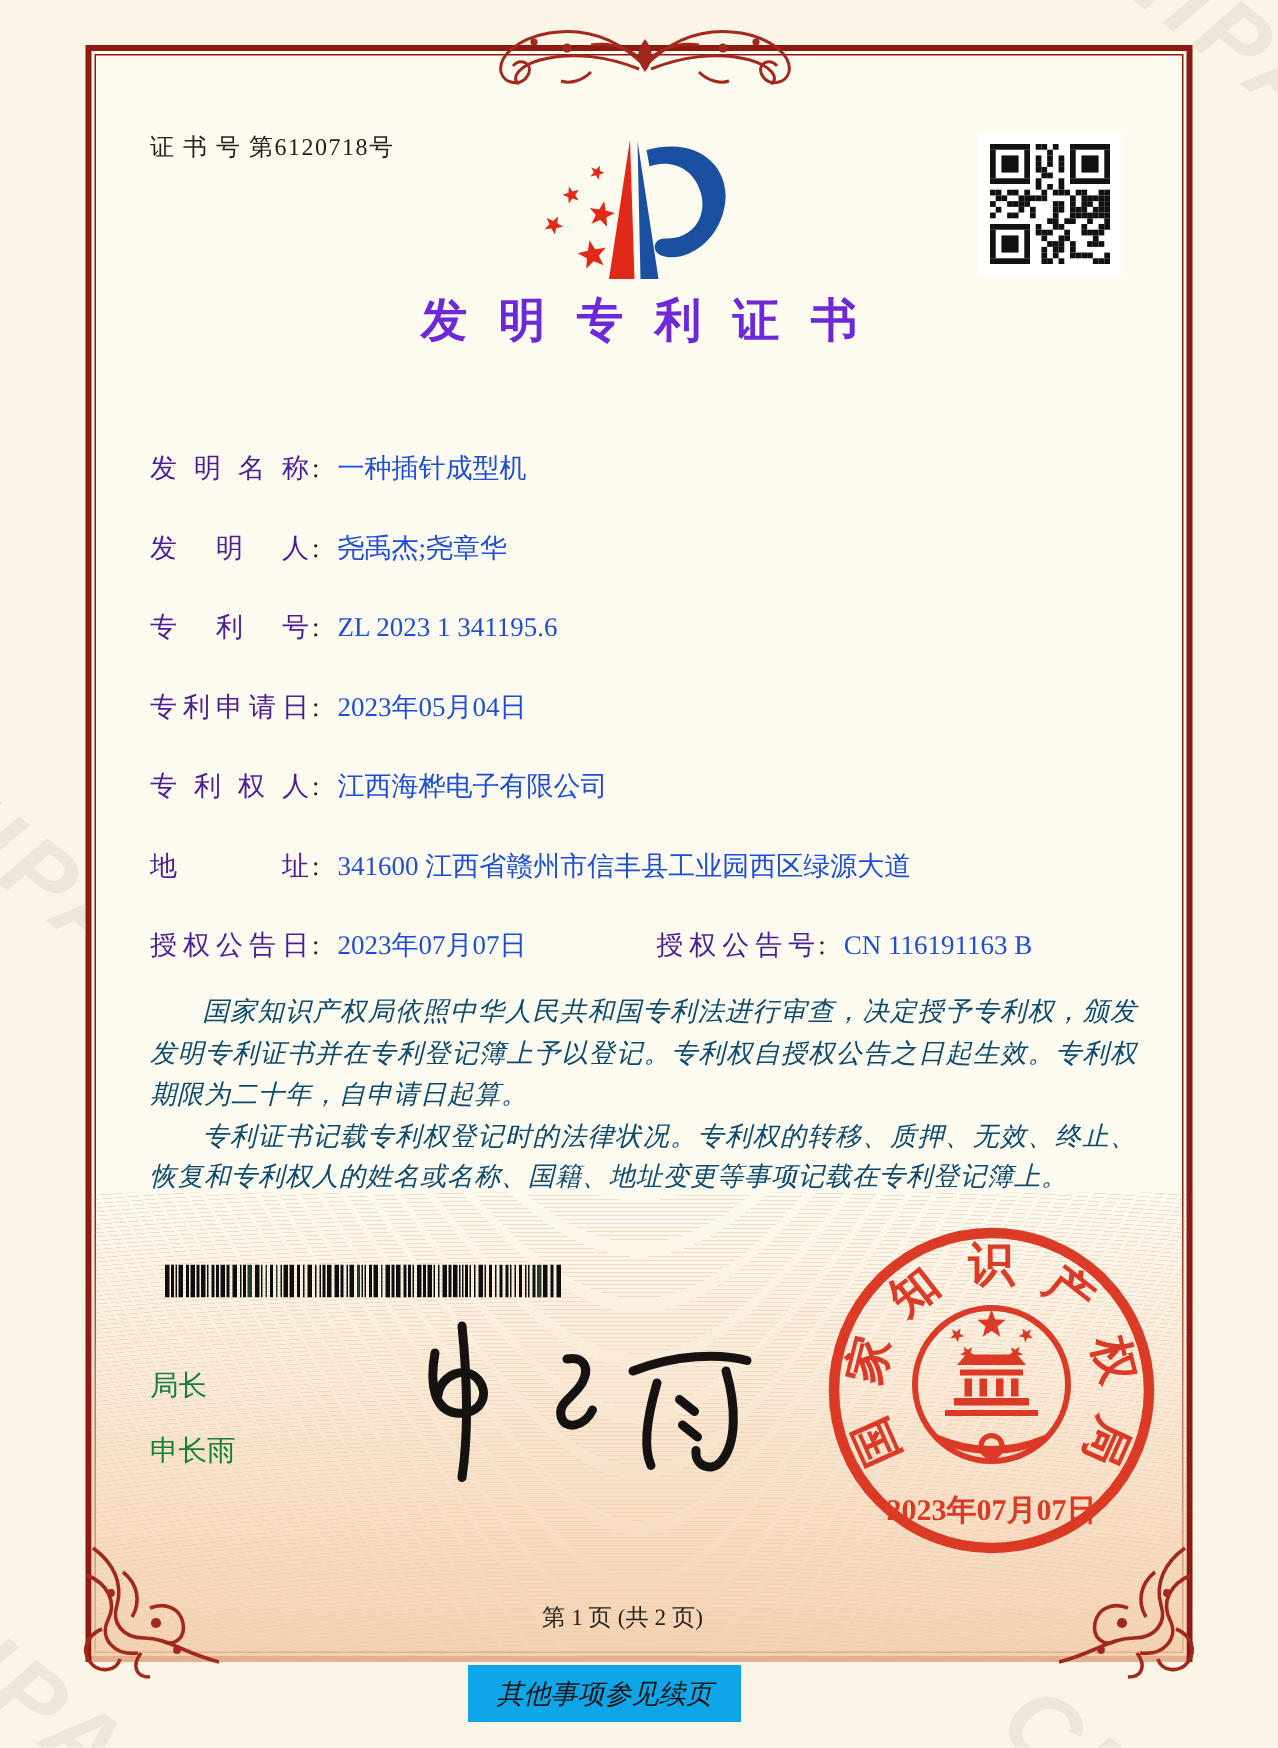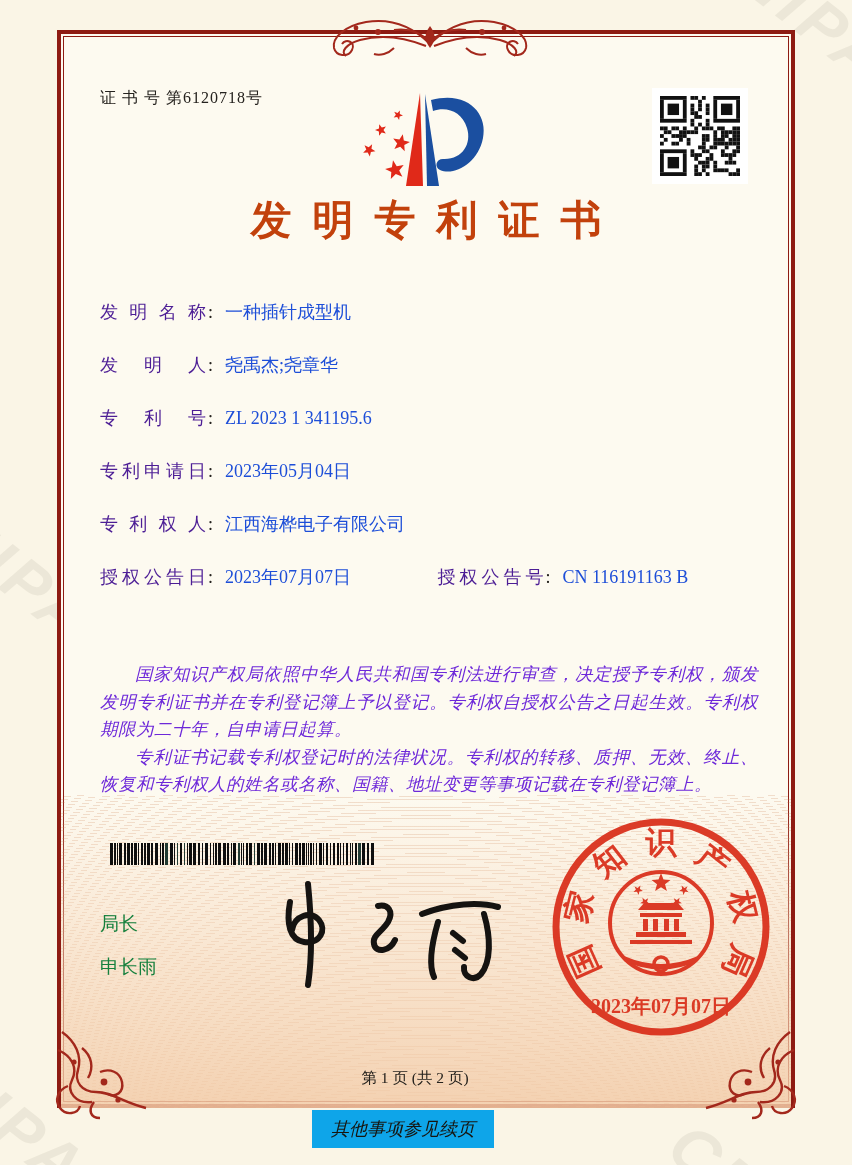--- a/index.html
+++ b/index.html
@@ -30,31 +30,31 @@
     pointer-events:none;
   }
   .ornament{position:absolute;z-index:6;pointer-events:none;}
   .content{position:absolute;inset:0;z-index:5;}
   .cert-no{position:absolute;left:100px;top:88px;font-size:16px;letter-spacing:1px;color:#25221e;}
   .logo{position:absolute;left:352px;top:84px;}
   .qr{position:absolute;left:652px;top:88px;width:96px;height:96px;background:#ffffff;}
   .qr svg{position:absolute;left:8px;top:8px;}
   .title{
     position:absolute;left:0;right:0;top:193px;text-align:center;
-    font-size:41px;font-weight:700;letter-spacing:21px;text-indent:21px;color:#c2410c;
+    font-size:31px;font-weight:700;letter-spacing:21px;text-indent:21px;color:#6d28d9;
   }
   .fields{position:absolute;left:100px;top:300px;width:600px;font-size:18px;}
   .frow{margin-bottom:32px;height:21px;white-space:nowrap;}
   .flabel{display:inline-block;width:106px;text-align:justify;text-align-last:justify;color:#4c1d95;}
   .fcolon{display:inline-block;margin:0 12px 0 2px;color:#25221e;}
   .fvalue{color:#1d4ed8;}
   .fvalue-fixed{display:inline-block;width:152px;}
   .flabel2{margin-left:56px;}
   .legal{position:absolute;left:100px;top:661px;width:658px;
-    font-size:17.5px;line-height:27.5px;text-align:justify;font-style:italic;letter-spacing:0.5px;color:#6d28d9;}
+    font-size:17.5px;line-height:27.5px;text-align:justify;font-style:italic;letter-spacing:0.5px;color:#0c4a6e;}
   .legal p{margin:0;text-indent:2em;}
   .barcode{position:absolute;left:110px;top:843px;z-index:6;}
   .signer{position:absolute;left:100px;top:911px;z-index:6;
     font-family:"Liberation Sans","DejaVu Sans",sans-serif;font-size:19px;color:#15803d;}
   .signer div{margin-bottom:17px;}
   .signature{position:absolute;left:232px;top:878px;z-index:6;}
   .seal{position:absolute;left:544px;top:810px;z-index:7;mix-blend-mode:multiply;opacity:0.95;}
   .page-footer{position:absolute;left:57px;width:716px;top:1068px;text-align:center;
     font-size:15.5px;color:#24211c;z-index:6;}
   .note-box{position:absolute;left:312px;top:1110px;width:182px;height:38px;background:#0ea5e9;
@@ -305,20 +305,23 @@
     <div class="frow">
       <span class="flabel">专利号</span><span class="fcolon">:</span><span class="fvalue">ZL 2023 1 341195.6</span>
     </div>
     <div class="frow">
       <span class="flabel">专利申请日</span><span class="fcolon">:</span><span class="fvalue">2023年05月04日</span>
     </div>
     <div class="frow">
       <span class="flabel">专利权人</span><span class="fcolon">:</span><span class="fvalue">江西海桦电子有限公司</span>
     </div>
     <div class="frow">
+      <span class="flabel">地址</span><span class="fcolon">:</span><span class="fvalue">341600 江西省赣州市信丰县工业园西区绿源大道</span>
+    </div>
+    <div class="frow">
       <span class="flabel">授权公告日</span><span class="fcolon">:</span><span class="fvalue fvalue-fixed">2023年07月07日</span>
       <span class="flabel flabel2">授权公告号</span><span class="fcolon">:</span><span class="fvalue">CN 116191163 B</span>
     </div>
   </div>
 
   <div class="legal">
     <p>国家知识产权局依照中华人民共和国专利法进行审查，决定授予专利权，颁发发明专利证书并在专利登记簿上予以登记。专利权自授权公告之日起生效。专利权期限为二十年，自申请日起算。</p>
     <p>专利证书记载专利权登记时的法律状况。专利权的转移、质押、无效、终止、恢复和专利权人的姓名或名称、国籍、地址变更等事项记载在专利登记簿上。</p>
   </div>
 

